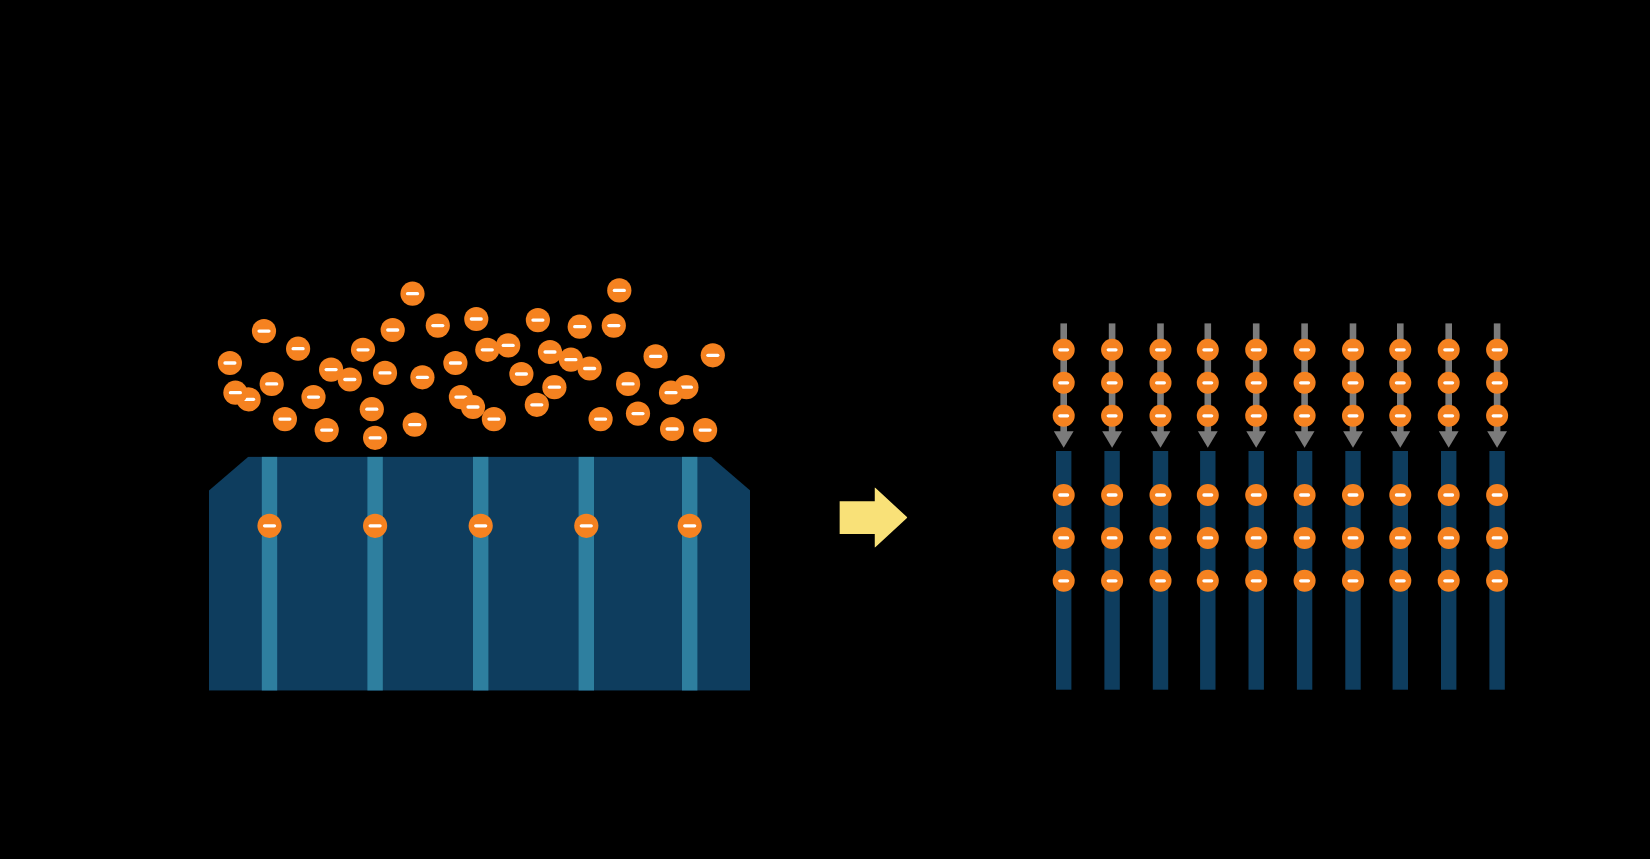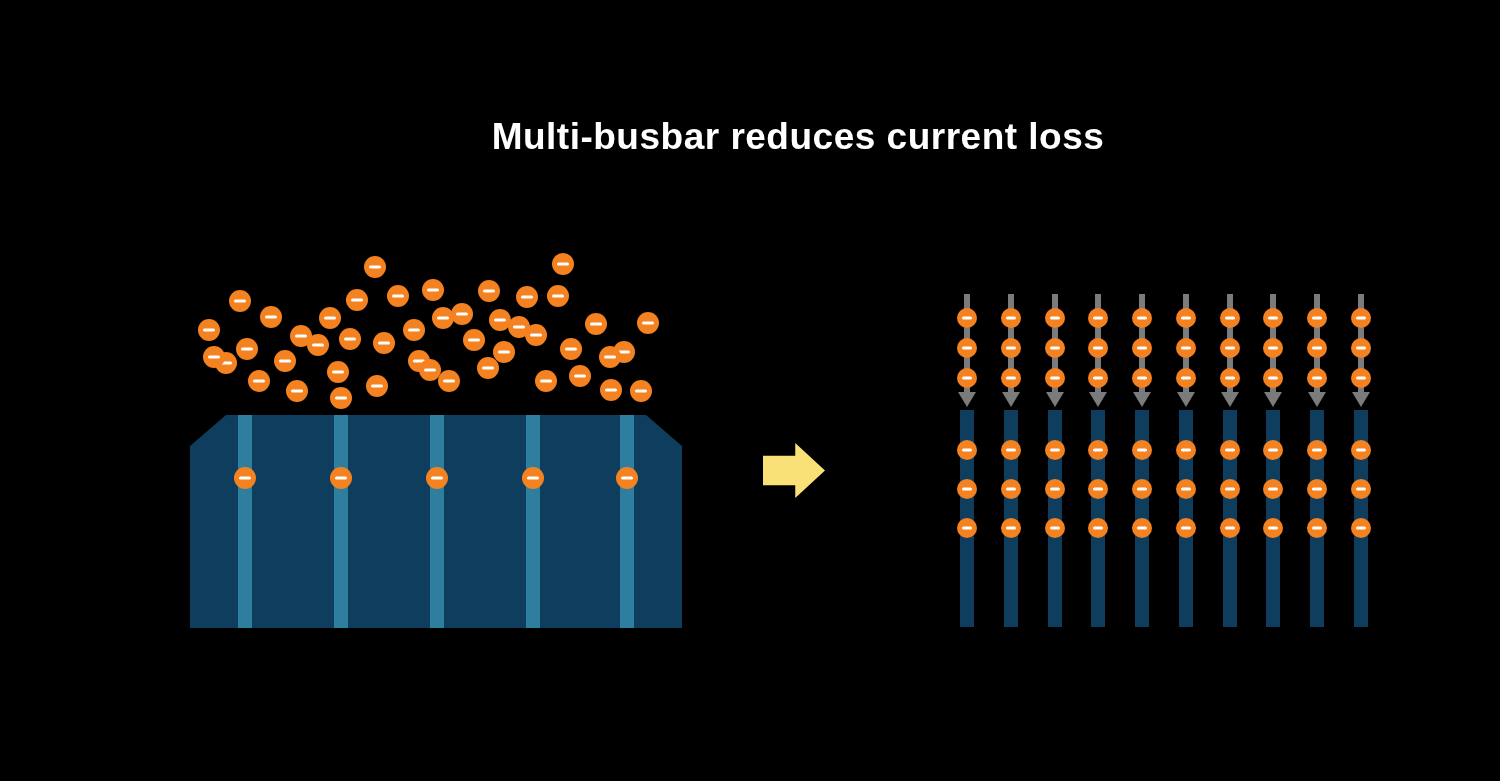--- a/index.html
+++ b/index.html
@@ -52,21 +52,20 @@
     border-top:15px solid var(--gray);
   }
   .mbb-bar{
     position:absolute;width:14px;background:var(--bar);
   }
 </style>
 </head>
 <body>
 
 <div class="canvas">
-  <div class="title">Multi-busbar reduces current loss</div>
 
   <div class="cell" id="cell">
       <div class="busbar-stripe" style="left: 48px;"></div>
       <div class="busbar-stripe" style="left: 144px;"></div>
       <div class="busbar-stripe" style="left: 240px;"></div>
       <div class="busbar-stripe" style="left: 336px;"></div>
       <div class="busbar-stripe" style="left: 430px;"></div>
     </div>
   <div id="scattered">
       <div class="electron" style="width: 22px; height: 22px; left: 364px; top: 256px;"></div>

